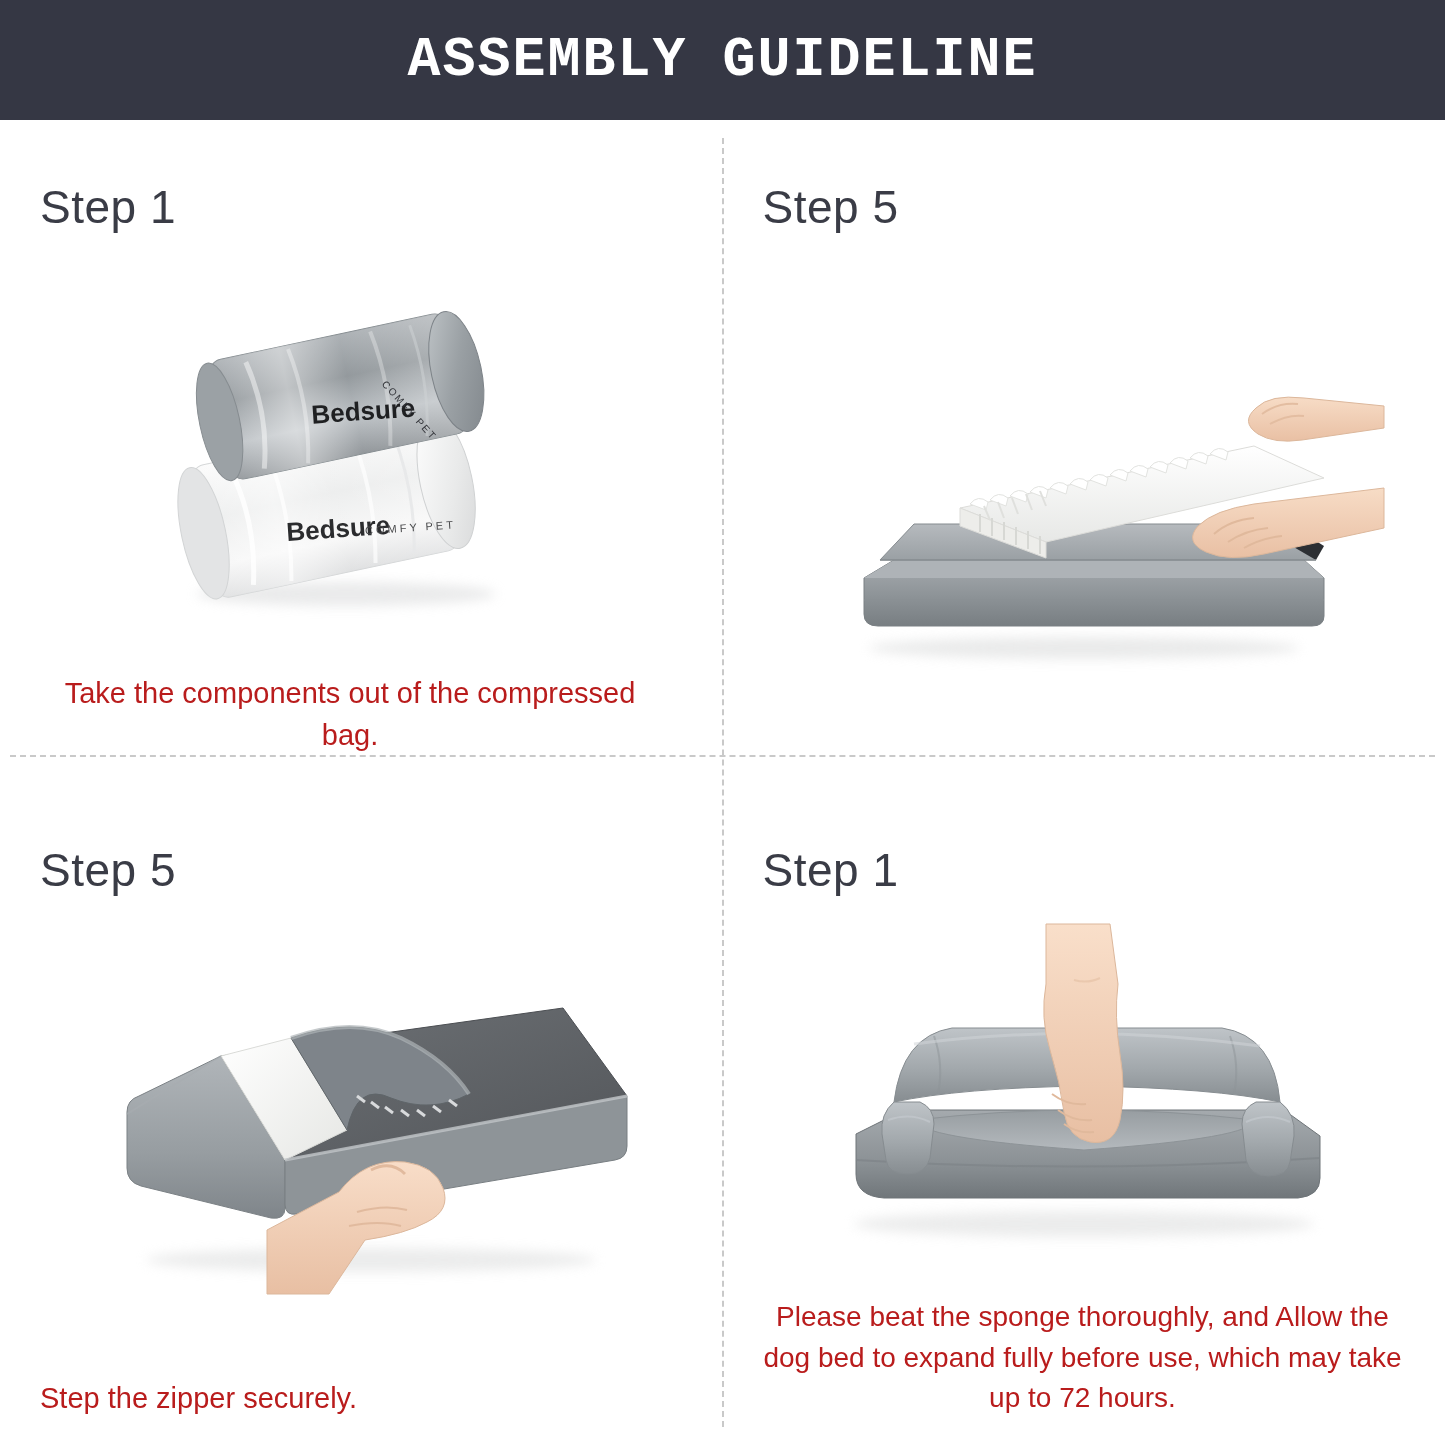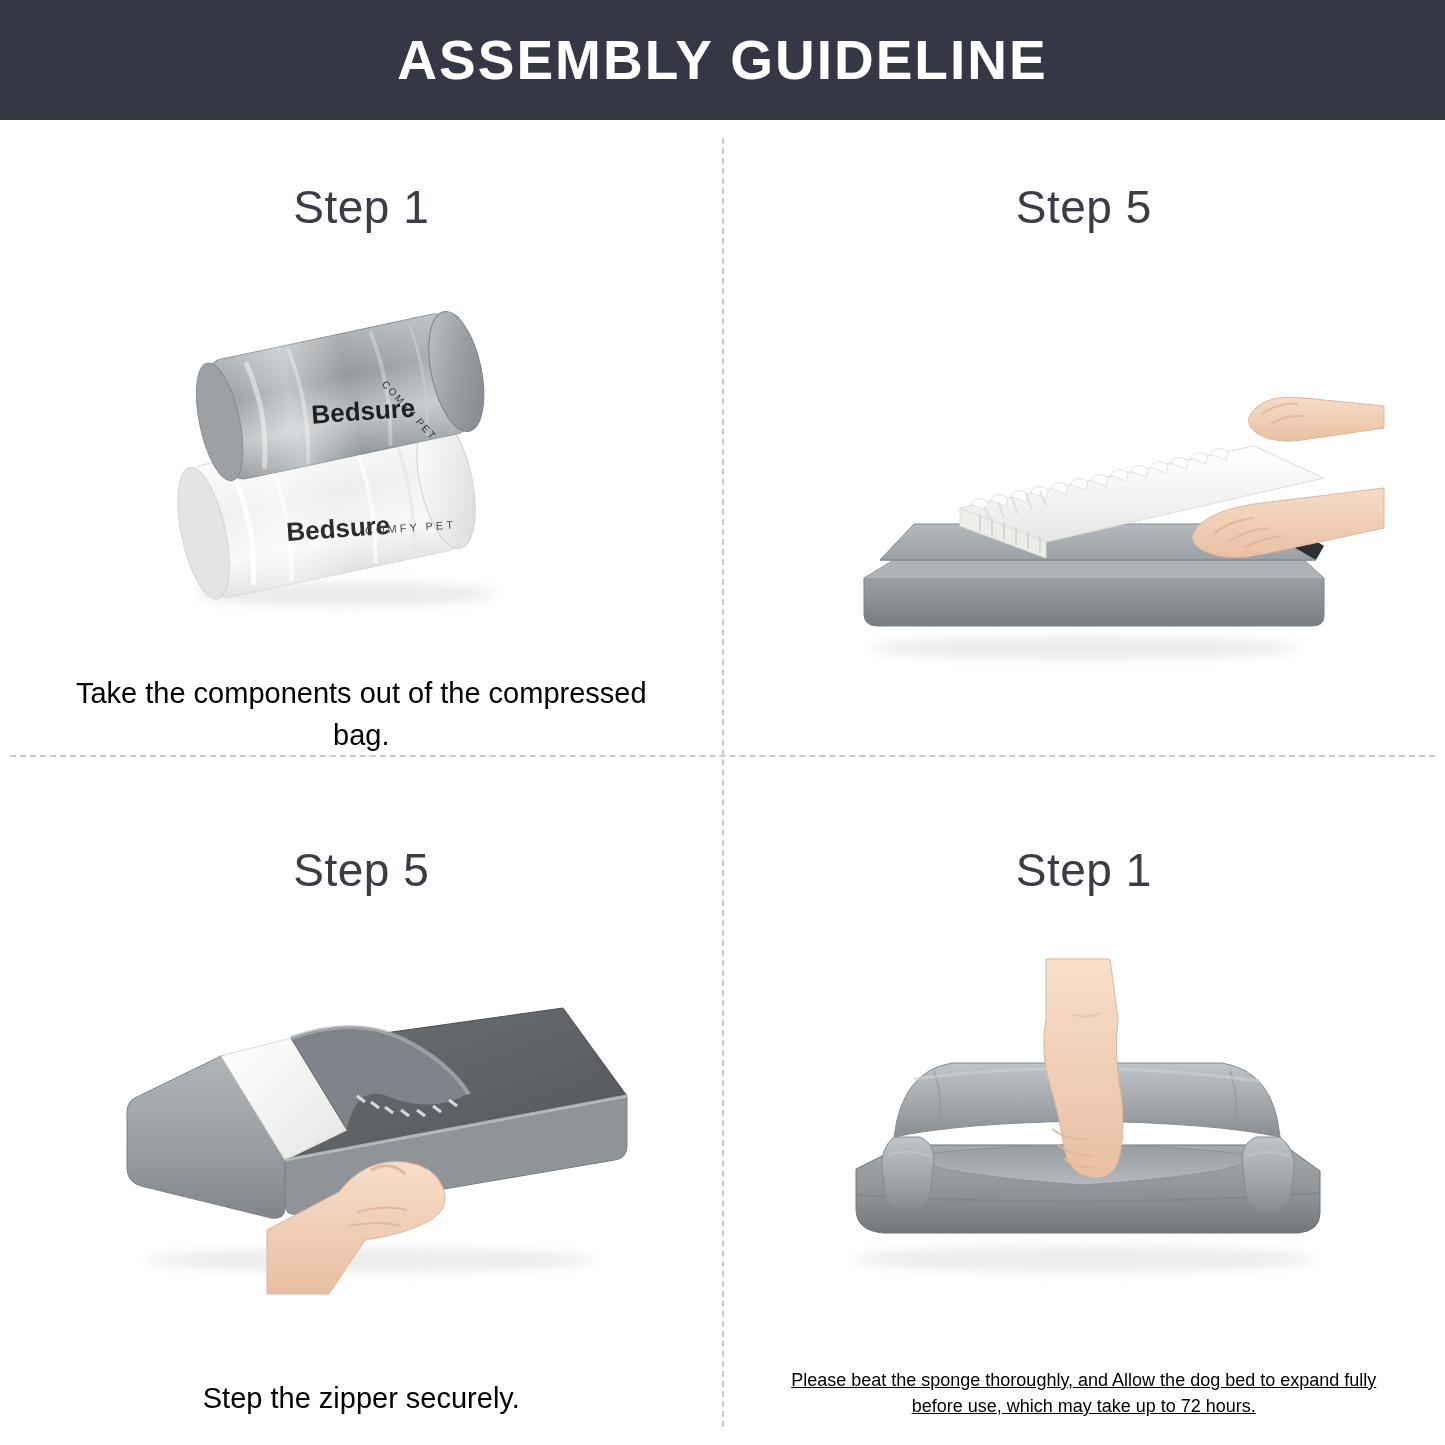--- a/index.html
+++ b/index.html
@@ -23,20 +23,21 @@
     display: flex;
     align-items: center;
     justify-content: center;
   }
   .header-title {
     color: #ffffff;
     font-size: 55px;
     font-weight: bold;
     letter-spacing: 2px;
     text-align: center;
+    font-family: Liberation Mono, monospace;
   }
   
   .grid {
     position: relative;
     width: 1445px;
     height: 1325px;
     display: grid;
     grid-template-columns: 1fr 1fr;
     grid-template-rows: 1fr 1fr;
   }
@@ -53,48 +54,48 @@
     top: 635px;
     left: 10px;
     right: 10px;
     height: 0;
     border-top: 2px dashed #c9c9c9;
   }
   .cell {
     position: relative;
     display: flex;
     flex-direction: column;
-    align-items: center;
+    align-items: flex-start;
     padding: 60px 40px 20px 40px;
   }
   .step-title {
     font-size: 46px;
     font-weight: normal;
     color: #3a3c46;
     letter-spacing: 0.5px;
     margin-bottom: 10px;
   }
   .art {
     flex: 1;
     width: 100%;
     display: flex;
     align-items: center;
     justify-content: center;
     position: relative;
   }
   .caption {
     font-size: 29px;
-    color: #000000;
+    color: #b91c1c;
     text-align: center;
     line-height: 1.45;
     max-width: 620px;
     padding-bottom: 6px;
     margin-top: 25px;
   }
-  .caption.small { font-size: 18px; max-width: 640px; text-decoration: underline; }
+  .caption.small { font-size: 28px; max-width: 640px; }
 
   
   svg { display: block; overflow: visible; }
 
   
   .shadow-ellipse { filter: blur(6px); }
 </style>
 </head>
 <body>
 

